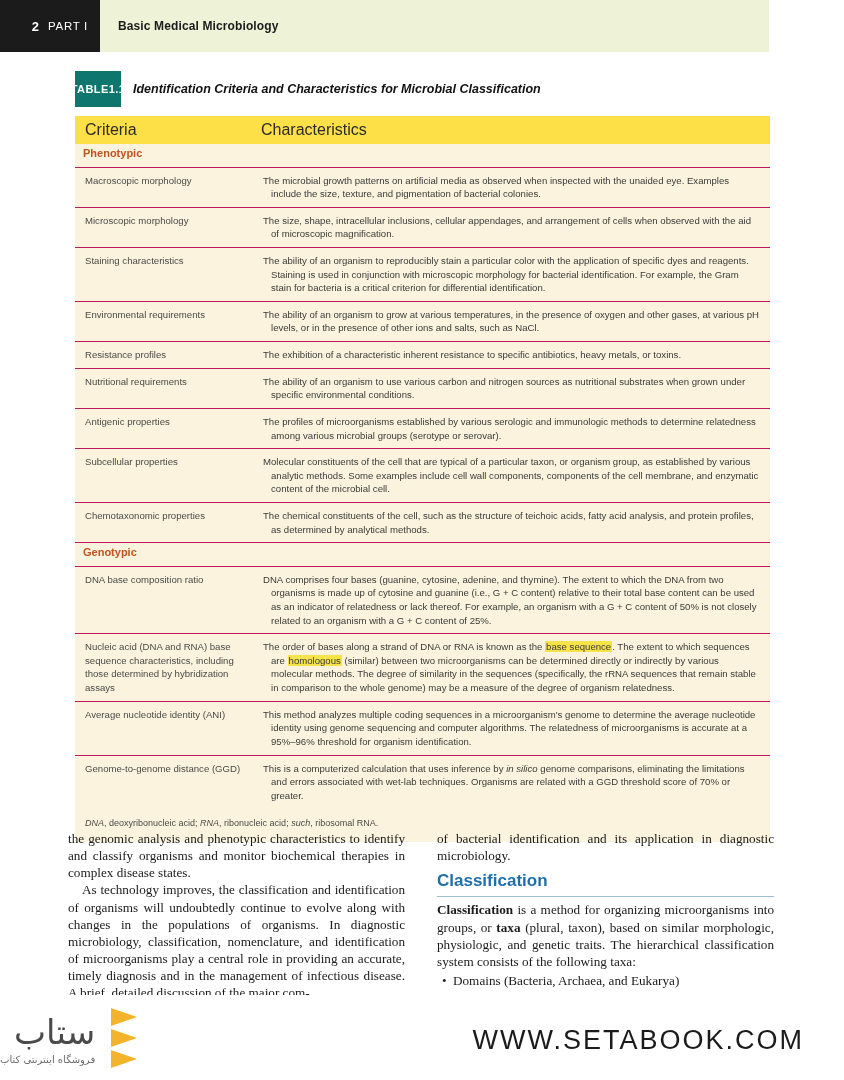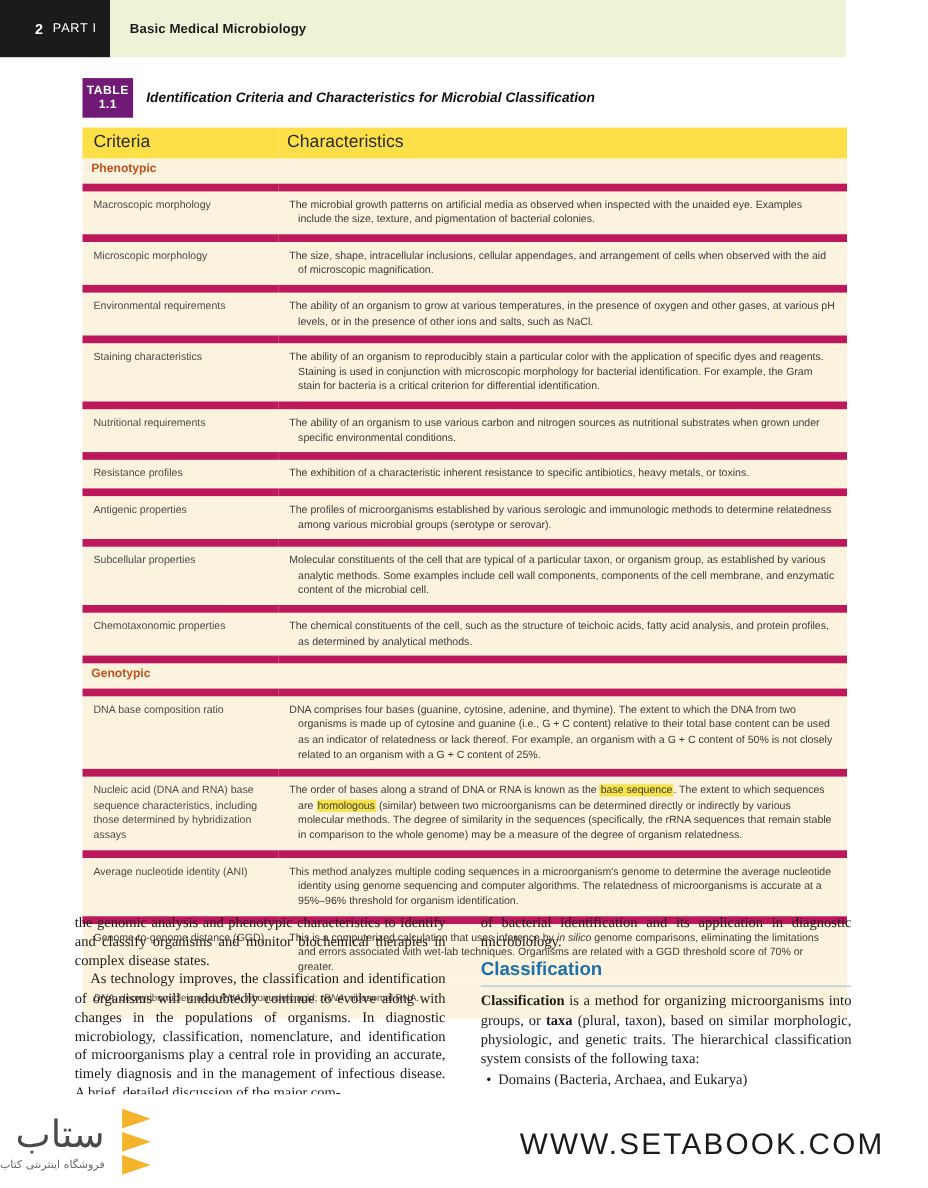--- a/index.html
+++ b/index.html
@@ -75,28 +75,28 @@
     width: 695px;
   }
   .table-caption {
     display: flex;
     align-items: center;
     margin-bottom: 9px;
   }
   .table-badge {
     width: 46px;
     height: 36px;
-    background: #701a75;
+    background: #0f766e;
     color: #ffffff;
     font-family: "Liberation Sans", sans-serif;
     font-size: 11px;
     font-weight: bold;
     letter-spacing: 0.04em;
     display: flex;
-    flex-direction: column;
+    flex-direction: row;
     align-items: center;
     justify-content: center;
     line-height: 1.15;
   }
   .table-badge .num { font-size: 11px; }
   .table-caption-text {
     margin-left: 12px;
     font-family: "Liberation Sans", sans-serif;
     font-size: 12.5px;
     font-weight: bold;
@@ -122,21 +122,21 @@
     margin-top: 16px;
   }
   .tbl th.c1 { width: 160px; padding-left: 10px;}
   .tbl td {
     font-family: "Liberation Sans", sans-serif;
     font-size: 9.6px;
     line-height: 1.42;
     color: #3b3b3b;
     vertical-align: top;
     padding: 6px 10px 6px 8px;
-    border-top: 7px solid #be185d;
+    border-top: 1px solid #be185d;
   }
   .tbl td.c1 {
     width: 160px;
     padding-left: 10px;
     color: #4a4a4a;
   }
   .tbl td.c2 { text-indent: -8px; padding-left: 18px; }
   .tbl tr.section td {
     color: #c0531f;
     font-weight: bold;
@@ -300,36 +300,36 @@
         </tr>
         <tr>
           <td class="c1">Macroscopic morphology</td>
           <td class="c2">The microbial growth patterns on artificial media as observed when inspected with the unaided eye. Examples include the size, texture, and pigmentation of bacterial colonies.</td>
         </tr>
         <tr>
           <td class="c1">Microscopic morphology</td>
           <td class="c2">The size, shape, intracellular inclusions, cellular appendages, and arrangement of cells when observed with the aid of microscopic magnification.</td>
         </tr>
         <tr>
+          <td class="c1">Staining characteristics</td>
+          <td class="c2">The ability of an organism to reproducibly stain a particular color with the application of specific dyes and reagents. Staining is used in conjunction with microscopic morphology for bacterial identification. For example, the Gram stain for bacteria is a critical criterion for differential identification.</td>
+        </tr>
+        <tr>
           <td class="c1">Environmental requirements</td>
           <td class="c2">The ability of an organism to grow at various temperatures, in the presence of oxygen and other gases, at various pH levels, or in the presence of other ions and salts, such as NaCl.</td>
         </tr>
         <tr>
-          <td class="c1">Staining characteristics</td>
-          <td class="c2">The ability of an organism to reproducibly stain a particular color with the application of specific dyes and reagents. Staining is used in conjunction with microscopic morphology for bacterial identification. For example, the Gram stain for bacteria is a critical criterion for differential identification.</td>
+          <td class="c1">Resistance profiles</td>
+          <td class="c2">The exhibition of a characteristic inherent resistance to specific antibiotics, heavy metals, or toxins.</td>
         </tr>
         <tr>
           <td class="c1">Nutritional requirements</td>
           <td class="c2">The ability of an organism to use various carbon and nitrogen sources as nutritional substrates when grown under specific environmental conditions.</td>
         </tr>
         <tr>
-          <td class="c1">Resistance profiles</td>
-          <td class="c2">The exhibition of a characteristic inherent resistance to specific antibiotics, heavy metals, or toxins.</td>
-        </tr>
-        <tr>
           <td class="c1">Antigenic properties</td>
           <td class="c2">The profiles of microorganisms established by various serologic and immunologic methods to determine relatedness among various microbial groups (serotype or serovar).</td>
         </tr>
         <tr>
           <td class="c1">Subcellular properties</td>
           <td class="c2">Molecular constituents of the cell that are typical of a particular taxon, or organism group, as established by various analytic methods. Some examples include cell wall components, components of the cell membrane, and enzymatic content of the microbial cell.</td>
         </tr>
         <tr>
           <td class="c1">Chemotaxonomic properties</td>
           <td class="c2">The chemical constituents of the cell, such as the structure of teichoic acids, fatty acid analysis, and protein profiles, as determined by analytical methods.</td>
@@ -349,21 +349,21 @@
           <td class="c1">Average nucleotide identity (ANI)</td>
           <td class="c2">This method analyzes multiple coding sequences in a microorganism's genome to determine the average nucleotide identity using genome sequencing and computer algorithms. The relatedness of microorganisms is accurate at a 95%–96% threshold for organism identification.</td>
         </tr>
         <tr>
           <td class="c1">Genome-to-genome distance (GGD)</td>
           <td class="c2">This is a computerized calculation that uses inference by <em>in silico</em> genome comparisons, eliminating the limitations and errors associated with wet-lab techniques. Organisms are related with a GGD threshold score of 70% or greater.</td>
         </tr>
       </tbody>
   </table>
 
-  <div class="tbl-footnote" id="tbl-footnote"><em>DNA</em>, deoxyribonucleic acid; <em>RNA</em>, ribonucleic acid; <em>rRNA</em>, ribosomal RNA.</div>
+  <div class="tbl-footnote" id="tbl-footnote"><em>DNA</em>, deoxyribonucleic acid; <em>RNA</em>, ribonucleic acid; <em>such</em>, ribosomal RNA.</div>
 </div>
 
 <div class="body-cols">
   <div class="col left">
     <p>the genomic analysis and phenotypic characteristics to identify and classify organisms and monitor biochemical therapies in complex disease states.</p>
     <p class="indent">As technology improves, the classification and identification of organisms will undoubtedly continue to evolve along with changes in the populations of organisms. In diagnostic microbiology, classification, nomenclature, and identification of microorganisms play a central role in providing an accurate, timely diagnosis and in the management of infectious disease. A brief, detailed discussion of the major com-</p>
   </div>
   <div class="col right">
     <p>of bacterial identification and its application in diagnostic microbiology.</p>
     <h2 class="sec-head">Classification</h2>

